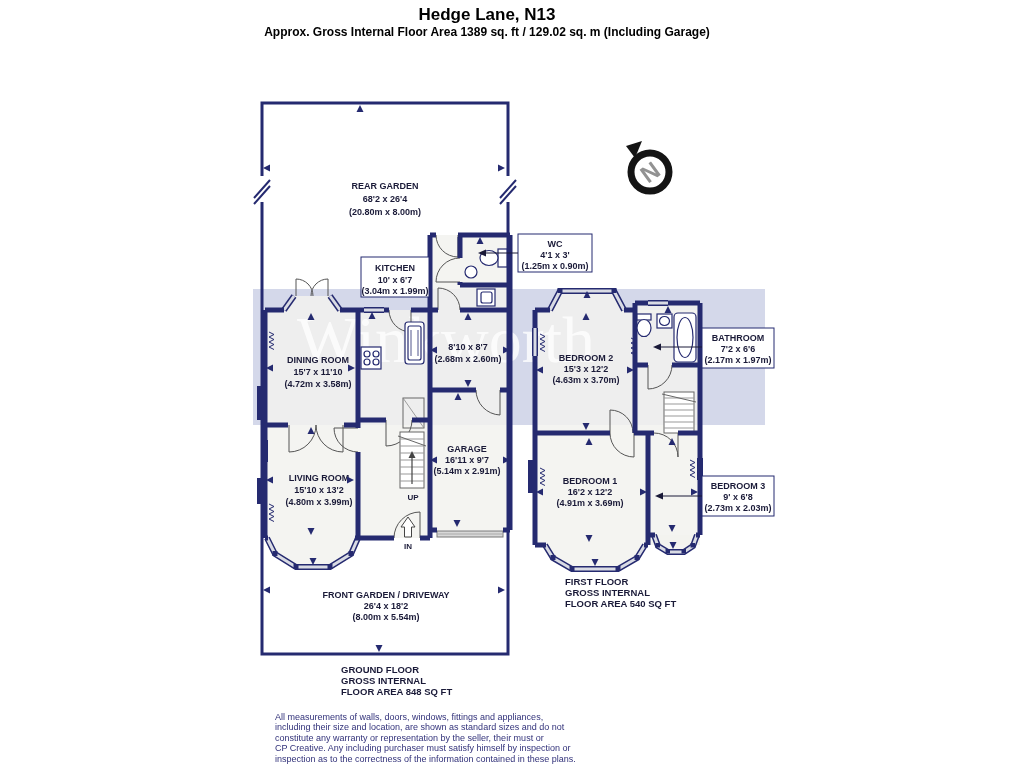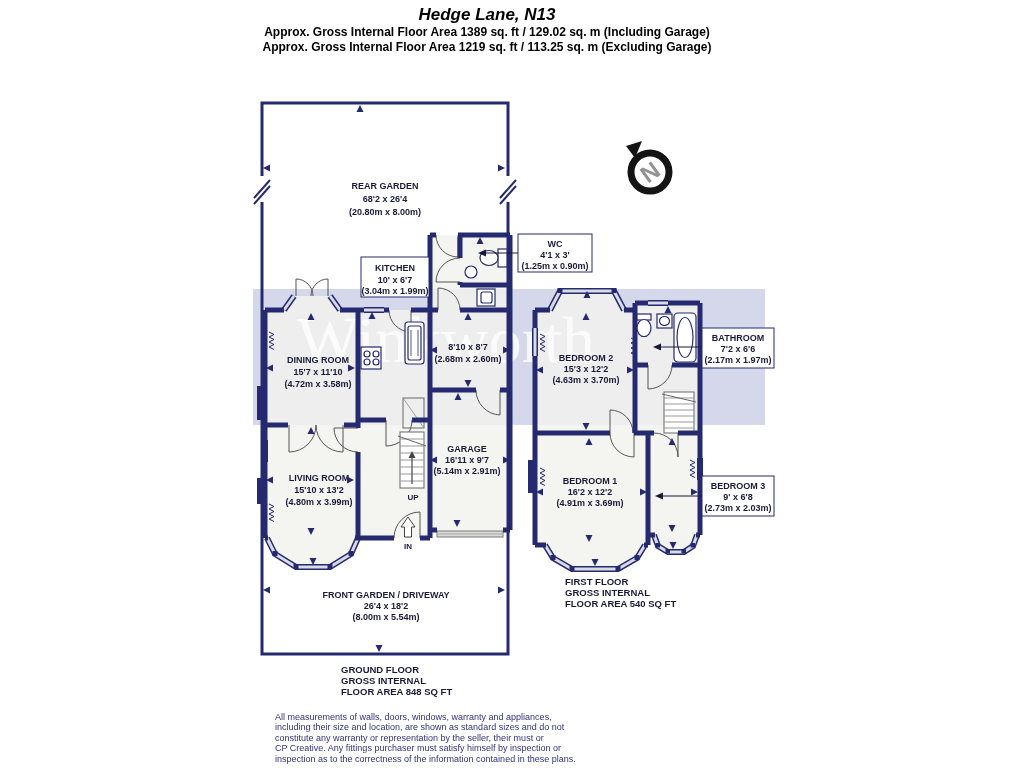--- a/index.html
+++ b/index.html
@@ -1,39 +1,38 @@
 <!DOCTYPE html>
 <html><head>
 <meta charset="utf-8">
 <style>
   html,body{margin:0;padding:0;background:#ffffff;}
   #page{position:relative;width:1024px;height:768px;background:#fff;overflow:hidden;
         font-family:"Liberation Sans",sans-serif;}
   #header{position:absolute;left:0;top:5px;width:974px;text-align:center;color:#000;}
-  #header .t{font-size:17px;font-weight:bold;line-height:20px;font-style:italic;}
+  #header .t{font-size:17px;font-weight:bold;line-height:20px;}
   #header .s{font-size:12px;font-weight:bold;line-height:15px;}
   #plan-svg{position:absolute;left:0;top:0;}
   #disclaimer{position:absolute;left:275px;top:712px;color:#32327a;
               font-size:9px;line-height:10.4px;}
   svg text{font-family:"Liberation Sans",sans-serif;fill:#1a1a38;}
   .rlbl{font-size:9px;font-weight:bold;}
   .flbl{font-size:9.5px;font-weight:bold;}
   .small{font-size:8px;font-weight:bold;}
   .wm{font-family:"Liberation Serif",serif;fill:rgba(255,255,255,0.78);font-size:66px;}
   .nletter{font-size:24px;font-weight:bold;fill:#929292;}
 </style>
 </head>
 <body>
 
 <div id="page">
 
   <div id="header">
     <div class="t">Hedge Lane, N13</div>
     <div class="s">Approx. Gross Internal Floor Area 1389 sq. ft / 129.02 sq. m (Including Garage)</div>
-    <div class="s">Approx. Gross Internal Floor Area 1219 sq. ft / 113.25 sq. m (Excluding Garage)</div>
   </div>
 
   <svg id="plan-svg" width="1024" height="768" viewBox="0 0 1024 768">
 
     <rect x="253" y="289" width="512" height="136" fill="#d4d8ea"></rect>
 
     <g fill="rgba(242,242,239,0.85)">
       <rect x="265" y="310" width="93" height="115"></rect>
       <rect x="358" y="310" width="72" height="110"></rect>
       <rect x="430" y="235" width="80" height="75"></rect>
@@ -349,20 +348,20 @@
         <path d="M269,332 l5,2.5 l-5,2.5 l5,2.5 l-5,2.5 l5,2.5 l-5,2.5 l5,2.5" stroke="#252a70" stroke-width="1" fill="none"></path>
         <path d="M269,504 l5,2.5 l-5,2.5 l5,2.5 l-5,2.5 l5,2.5 l-5,2.5 l5,2.5" stroke="#252a70" stroke-width="1" fill="none"></path>
         <path d="M540,334 l5,2.5 l-5,2.5 l5,2.5 l-5,2.5 l5,2.5 l-5,2.5 l5,2.5" stroke="#252a70" stroke-width="1" fill="none"></path>
         <path d="M631,338 l5,2.5 l-5,2.5 l5,2.5 l-5,2.5 l5,2.5 l-5,2.5 l5,2.5" stroke="#252a70" stroke-width="1" fill="none"></path>
         <path d="M540,468 l5,2.5 l-5,2.5 l5,2.5 l-5,2.5 l5,2.5 l-5,2.5 l5,2.5" stroke="#252a70" stroke-width="1" fill="none"></path>
         <path d="M690,460 l5,2.5 l-5,2.5 l5,2.5 l-5,2.5 l5,2.5 l-5,2.5 l5,2.5" stroke="#252a70" stroke-width="1" fill="none"></path>
       </g>
   </svg>
 
   <div id="disclaimer">
-    <div>All measurements of walls, doors, windows, warranty and appliances,</div>
+    <div>All measurements of walls, doors, windows, fittings and appliances,</div>
     <div>including their size and location, are shown as standard sizes and do not</div>
     <div>constitute any warranty or representation by the seller, their must or</div>
-    <div>CP Creative. Any fittings purchaser must satisfy himself by inspection or</div>
+    <div>CP Creative. Any including purchaser must satisfy himself by inspection or</div>
     <div>inspection as to the correctness of the information contained in these plans.</div>
   </div>
 
 </div>
 
 </body></html>

